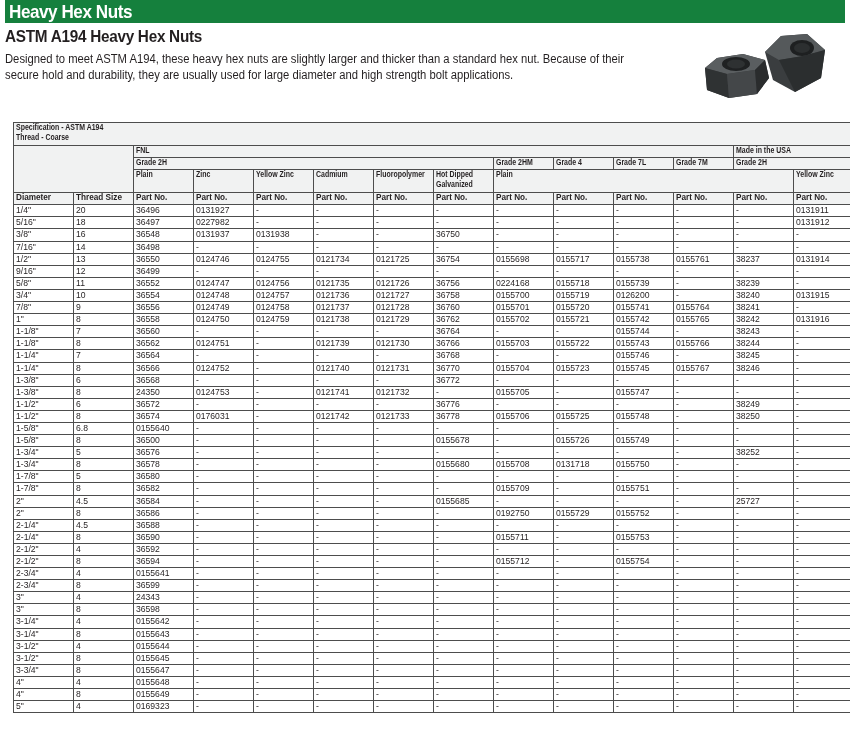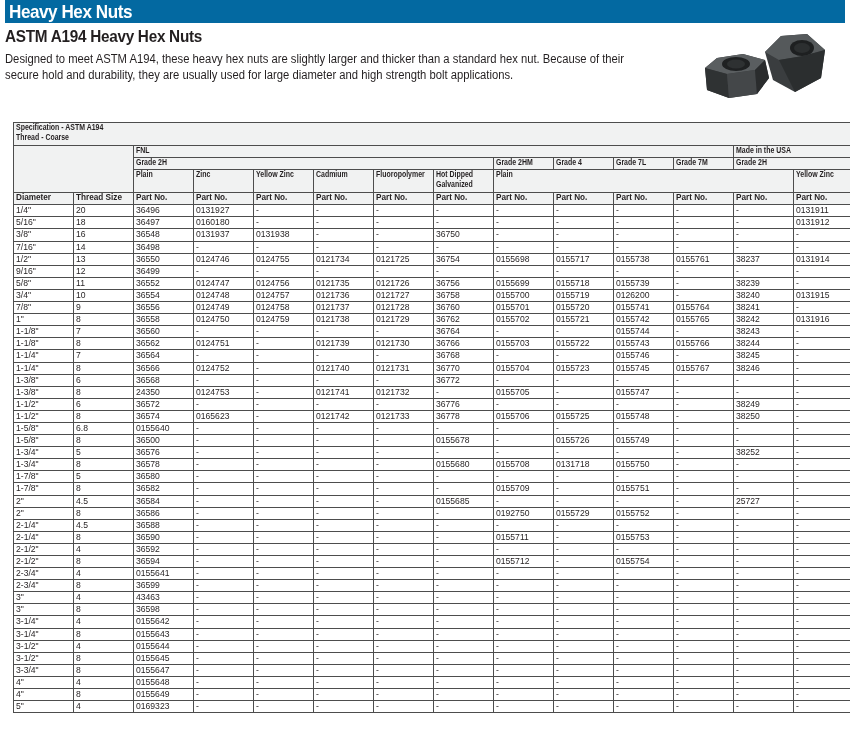--- a/index.html
+++ b/index.html
@@ -1,17 +1,17 @@
 <!DOCTYPE html>
 <html><head>
 <meta charset="utf-8">
 <style>
   html, body { margin:0; padding:0; background:#ffffff; }
   body { width:850px; height:729px; position:relative; overflow:hidden; font-family:"Liberation Sans", sans-serif; color:#231f20; }
-  .banner { position:absolute; left:5px; top:0; width:840px; height:23px; background:#0369a1; }
+  .banner { position:absolute; left:5px; top:0; width:840px; height:23px; background:#15803d; }
   .banner-title { position:absolute; left:4px; top:1px; font-size:19px; font-weight:bold; color:#ffffff; letter-spacing:-0.5px; transform:scaleX(0.9); transform-origin:left; white-space:nowrap; }
   .subtitle { position:absolute; left:5px; top:27px; font-size:17px; font-weight:bold; letter-spacing:-0.3px; transform:scaleX(0.9); transform-origin:left; white-space:nowrap; }
   .desc { position:absolute; left:5px; top:51px; width:720px; font-size:12.5px; line-height:16px; transform:scaleX(0.9); transform-origin:left; }
   .nut-image { position:absolute; left:703px; top:32px; width:126px; height:72px; }
   table.spec { position:absolute; left:13px; top:122px; width:840px; border-collapse:collapse; table-layout:fixed; font-size:8.2px; }
   table.spec td { border:1px solid #4d4d4d; padding:0 2px; height:11.1px; line-height:10px; white-space:nowrap; overflow:hidden; vertical-align:top; }
   .hd { background:#f1f2f2; font-weight:bold; color:#231f20; }
   .hdtxt { display:inline-block; transform:scaleX(0.85); transform-origin:left; }
   td.cell { background:#ffffff; color:#231f20; font-size:8.6px; }
 </style>
@@ -122,21 +122,21 @@
         <td class="cell">-</td>
         <td class="cell">-</td>
         <td class="cell">-</td>
         <td class="cell">-</td>
         <td class="cell">0131911</td>
       </tr>
       <tr>
         <td class="cell">5/16"</td>
         <td class="cell">18</td>
         <td class="cell">36497</td>
-        <td class="cell">0160180</td>
+        <td class="cell">0227982</td>
         <td class="cell">-</td>
         <td class="cell">-</td>
         <td class="cell">-</td>
         <td class="cell">-</td>
         <td class="cell">-</td>
         <td class="cell">-</td>
         <td class="cell">-</td>
         <td class="cell">-</td>
         <td class="cell">-</td>
         <td class="cell">0131912</td>
@@ -207,21 +207,21 @@
       </tr>
       <tr>
         <td class="cell">5/8"</td>
         <td class="cell">11</td>
         <td class="cell">36552</td>
         <td class="cell">0124747</td>
         <td class="cell">0124756</td>
         <td class="cell">0121735</td>
         <td class="cell">0121726</td>
         <td class="cell">36756</td>
-        <td class="cell">0155699</td>
+        <td class="cell">0224168</td>
         <td class="cell">0155718</td>
         <td class="cell">0155739</td>
         <td class="cell">-</td>
         <td class="cell">38239</td>
         <td class="cell">-</td>
       </tr>
       <tr>
         <td class="cell">3/4"</td>
         <td class="cell">10</td>
         <td class="cell">36554</td>
@@ -378,21 +378,21 @@
         <td class="cell">-</td>
         <td class="cell">-</td>
         <td class="cell">-</td>
         <td class="cell">38249</td>
         <td class="cell">-</td>
       </tr>
       <tr>
         <td class="cell">1-1/2"</td>
         <td class="cell">8</td>
         <td class="cell">36574</td>
-        <td class="cell">0165623</td>
+        <td class="cell">0176031</td>
         <td class="cell">-</td>
         <td class="cell">0121742</td>
         <td class="cell">0121733</td>
         <td class="cell">36778</td>
         <td class="cell">0155706</td>
         <td class="cell">0155725</td>
         <td class="cell">0155748</td>
         <td class="cell">-</td>
         <td class="cell">38250</td>
         <td class="cell">-</td>
@@ -617,21 +617,21 @@
         <td class="cell">-</td>
         <td class="cell">-</td>
         <td class="cell">-</td>
         <td class="cell">-</td>
         <td class="cell">-</td>
         <td class="cell">-</td>
       </tr>
       <tr>
         <td class="cell">3"</td>
         <td class="cell">4</td>
-        <td class="cell">43463</td>
+        <td class="cell">24343</td>
         <td class="cell">-</td>
         <td class="cell">-</td>
         <td class="cell">-</td>
         <td class="cell">-</td>
         <td class="cell">-</td>
         <td class="cell">-</td>
         <td class="cell">-</td>
         <td class="cell">-</td>
         <td class="cell">-</td>
         <td class="cell">-</td>

